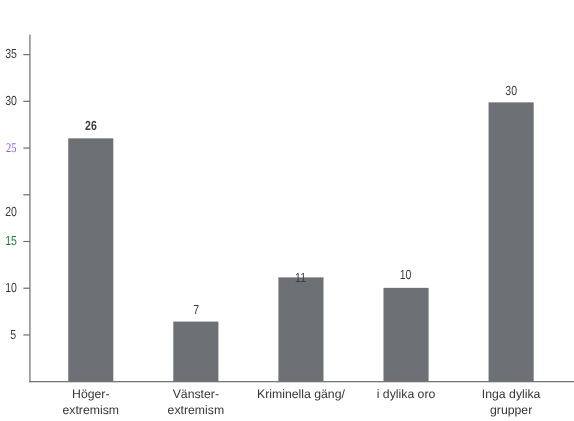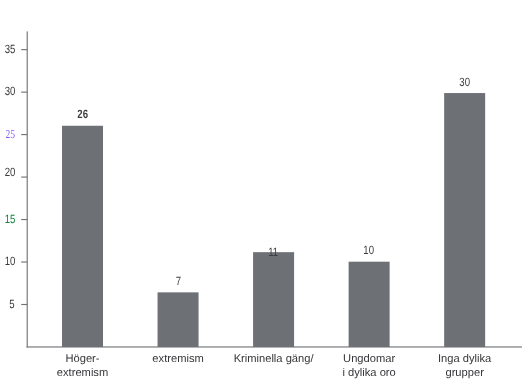--- a/index.html
+++ b/index.html
@@ -64,21 +64,21 @@
   <div id="ticklabels">
       <div class="y-tick-label" style="width: 15.16px; top: 297.695px; color: rgb(58, 58, 61);">
     <span>5</span>
   </div>
       <div class="y-tick-label" style="width: 15.16px; top: 255.22px; color: rgb(58, 58, 61);">
     <span>10</span>
   </div>
       <div class="y-tick-label" style="width: 15.16px; top: 212.745px; color: #15803d;">
     <span>15</span>
   </div>
-      <div class="y-tick-label" style="width: 15.16px; top: 166px; color: rgb(58, 58, 61);">
+      <div class="y-tick-label" style="width: 15.16px; top: 186px; color: rgb(58, 58, 61);">
     <span>20</span>
   </div>
       <div class="y-tick-label" style="width: 15.16px; top: 127.795px; color: #8b5cf6; font-family: Liberation Serif, serif;">
     <span>25</span>
   </div>
       <div class="y-tick-label" style="width: 15.16px; top: 85.32px; color: rgb(58, 58, 61);">
     <span>30</span>
   </div>
       <div class="y-tick-label" style="width: 15.16px; top: 42.845px; color: rgb(58, 58, 61);">
     <span>35</span>
@@ -102,27 +102,27 @@
     <span>30</span>
   </div>
     </div>
 
   <div id="cats">
       <div class="cat-label" style="left: 22.5175px; color: rgb(53, 53, 57);">
     <div>Höger-</div>
     <div>extremism</div>
   </div>
       <div class="cat-label" style="left: 118.052px; color: rgb(53, 53, 57);">
+    <div>Vänster-</div>
     <div>extremism</div>
   </div>
       <div class="cat-label" style="left: 213.587px; color: rgb(53, 53, 57);">
     <div>Kriminella gäng/</div>
   </div>
       <div class="cat-label" style="left: 309.123px; color: rgb(53, 53, 57);">
-    <div>Ungdomar</div>
     <div>i dylika oro</div>
   </div>
       <div class="cat-label" style="left: 404.657px; color: rgb(53, 53, 57);">
     <div>Inga dylika</div>
     <div>grupper</div>
   </div>
     </div>
 
 </div>
 

